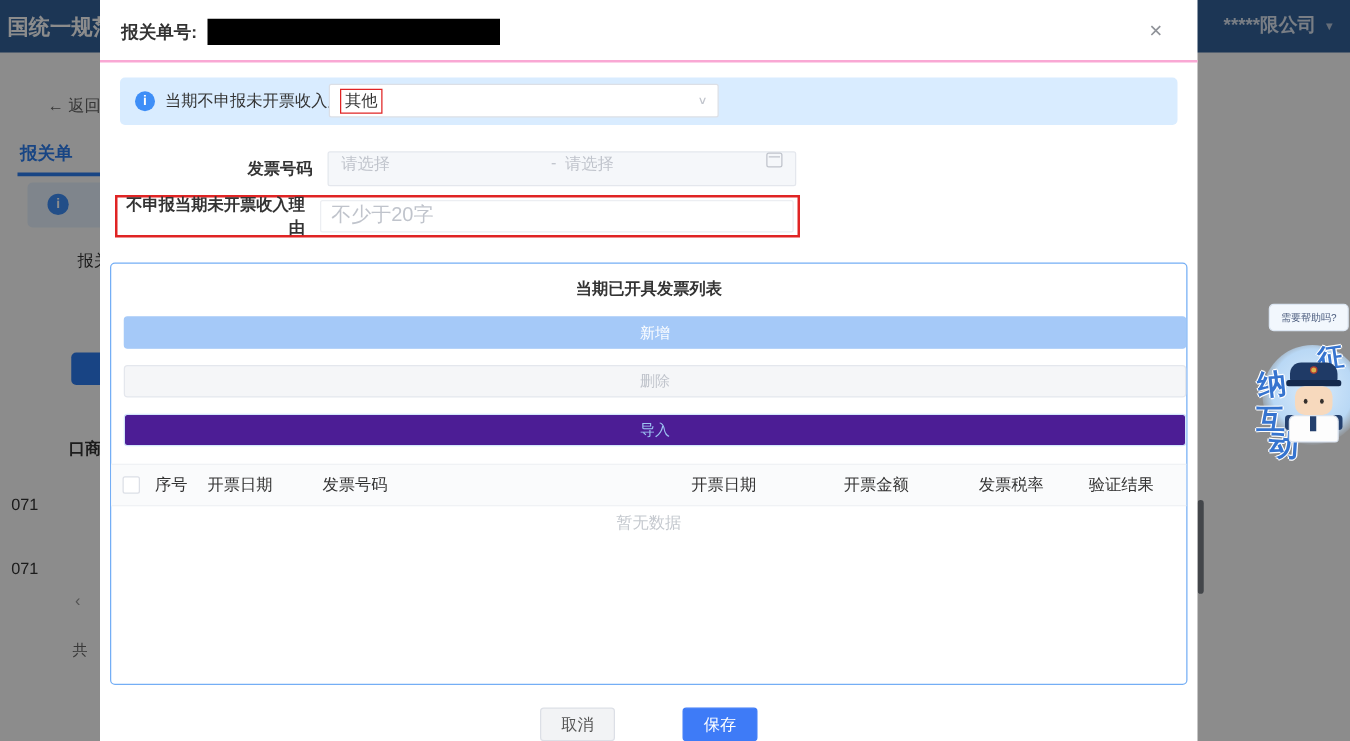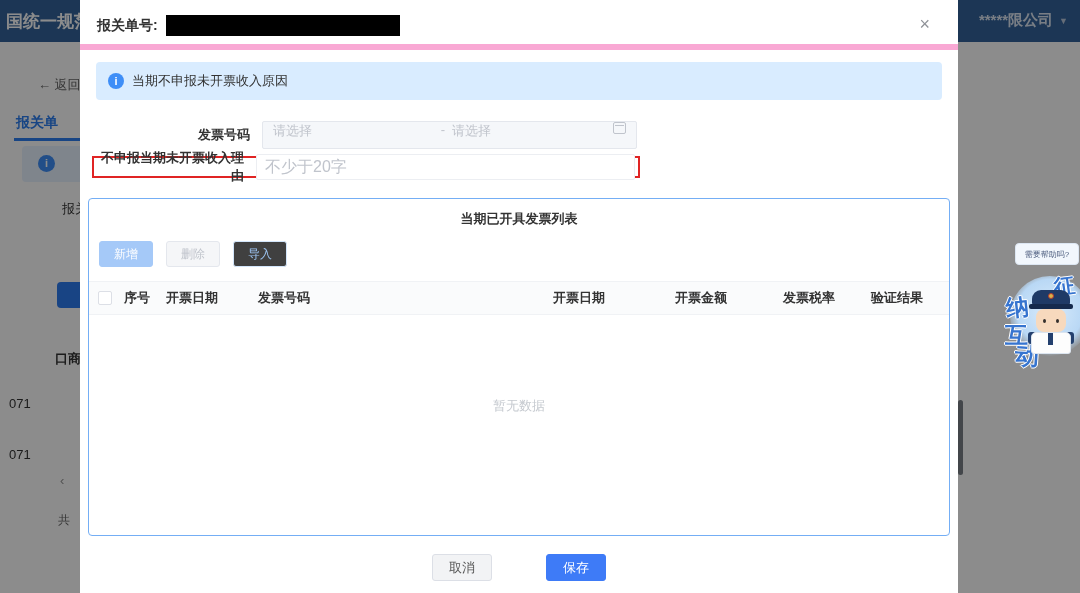--- a/index.html
+++ b/index.html
@@ -22,54 +22,54 @@
   .bg-row1 { position:absolute; left:9px; top:396px; color:#333; font-size:13px; white-space:nowrap; }
   .bg-row2 { position:absolute; left:9px; top:447px; color:#333; font-size:13px; white-space:nowrap; }
   .bg-pager-prev { position:absolute; left:60px; top:473px; color:#999; font-size:13px; }
   .bg-pager-total { position:absolute; left:58px; top:512px; color:#666; font-size:12px; }
   .bg-scroll-strip { position:absolute; left:958px; top:400px; width:5px; height:75px; background:#7a8088; border-radius:3px; }
 
   .overlay { position:absolute; inset:0; background:rgba(0,0,0,0.45); z-index:5; }
 
   
   .modal { position:absolute; left:80px; top:0; width:878px; height:650px; background:#fff; z-index:10; border-radius:0 0 4px 4px; }
-  .modal-header { position:relative; height:50px; border-bottom:6px solid #f9a8d4; padding:15px 20px 0 17px; }
+  .modal-header { position:relative; height:50px; border-bottom:2px solid #f9a8d4; padding:15px 20px 0 17px; }
   .modal-title { font-size:14px; font-weight:700; color:#333; display:inline-block; vertical-align:middle; }
   .redacted { display:inline-block; vertical-align:middle; width:234px; height:21px; background:#000; margin-left:4px; }
   .modal-close { position:absolute; right:28px; top:14px; font-size:18px; color:#909399; cursor:pointer; line-height:20px; }
   .modal-body { padding:0 16px; }
 
   .info-banner { position:relative; margin-top:12px; height:38px; background:#d9ecff; border-radius:4px; display:flex; align-items:center; padding:0 12px; }
   .info-icon { width:16px; height:16px; border-radius:50%; background:#3e8ef7; color:#fff; font-size:11px; font-weight:700; text-align:center; line-height:16px; margin-right:8px; flex:none; }
   .info-label { font-size:13px; color:#333; }
   .reason-select { position:absolute; left:167px; top:5px; width:312px; height:27px; background:#fff; border:1px solid #dcdfe6; border-radius:2px; display:flex; align-items:center; padding:0 8px; cursor:pointer; }
   .reason-value { font-size:13px; color:#333; border:1px solid #e02424; padding:0 3px; line-height:18px; }
   .select-caret { margin-left:auto; color:#c0c4cc; font-size:11px; transform:scaleY(0.8); }
 
   .form-row { display:flex; align-items:center; margin-top:21px; }
   .form-label { width:166px; text-align:right; padding-right:12px; font-size:13px; font-weight:600; color:#333; flex:none; }
   .date-picker { width:375px; height:28px; background:#f5f7fa; border:1px solid #e4e7ed; border-radius:2px; display:flex; padding:0 10px; font-size:13px; color:#c0c4cc; }
   .date-start, .date-end { flex:1; }
   .date-sep { width:18px; text-align:center; }
   .cal-icon { width:13px; height:12px; border:1px solid #c0c4cc; border-radius:2px; position:relative; flex:none; }
   .cal-icon::before { content:""; position:absolute; left:1px; right:1px; top:2px; height:1px; background:#c0c4cc; }
 
-  .reason-text-row { display:flex; align-items:center; margin-top:7px; margin-left:-4px; width:548px; height:22px; border:2px solid #e02424; padding-right:3px; }
+  .reason-text-row { display:flex; align-items:center; margin-top:7px; margin-left:-4px; width:548px; height:34px; border:2px solid #e02424; padding-right:3px; }
   .reason-text-row .form-label { width:162px; }
   .reason-input { flex:1; height:26px; border:1px solid #eceef2; border-radius:2px; font-size:16px; color:#333; padding:0 8px; outline:none; font-family:inherit; }
   .reason-input::placeholder { color:#c0c4cc; }
 
   .invoice-panel { position:relative; margin:20px -8px 0; height:338px; border:1px solid #74aef5; border-radius:4px; background:#fff; }
   .panel-title { text-align:center; margin-top:11px; font-size:13px; font-weight:600; color:#333; }
-  .panel-btns { display:flex; gap:13px; margin:13px 0 0 10px; }
+  .panel-btns { display:flex; gap:13px; margin:13px 0 0 10px;flex-direction:column; }
   .pbtn { height:26px; padding:0 14px; border-radius:3px; font-size:12px; line-height:24px; cursor:pointer; font-family:inherit; }
   .pbtn-add { background:#a5c9f8; color:#fff; border:1px solid #a5c9f8; }
   .pbtn-del { background:#f5f6f8; color:#c0c4cc; border:1px solid #e4e7ed; }
-  .pbtn-imp { background:#404040; color:#9dc5f3; border:1px solid #d3e6fb; }
-  .thead { display:flex; align-items:center; margin-top:14px; height:34px; background:#fafbfc; border-top:1px solid #f0f2f5; border-bottom:1px solid #f0f2f5; padding:0 16px 0 9px; font-size:13px; font-weight:700; color:#333; }
+  .pbtn-imp { background:#4c1d95; color:#9dc5f3; border:1px solid #d3e6fb; }
+  .thead { display:flex; align-items:center; margin-top:14px; height:34px; background:#fafbfc; border-top:1px solid #f0f2f5; border-bottom:1px solid #f0f2f5; padding:0 16px 0 9px; font-size:13px; font-weight:400; color:#333; }
   .cb { width:14px; height:14px; border:1px solid #dcdfe6; border-radius:2px; background:#fff; margin-right:12px; flex:none; cursor:pointer; }
   .th-xh { width:42px; } .th-dm { width:92px; } .th-hm { flex:1; }
   .th-rq { width:122px; } .th-je { width:108px; } .th-sl { width:88px; } .th-jg { width:62px; }
   .empty-text { position:absolute; left:0; right:0; top:198px; text-align:center; font-size:13px; color:#c5c9cf; }
 
   .modal-footer { display:flex; justify-content:center; gap:14px; margin-top:18px; }
   .fbtn { height:27px; padding:0 16px; border-radius:3px; font-size:13px; cursor:pointer; font-family:inherit; }
   .fbtn-cancel { background:#f2f3f5; border:1px solid #dcdfe6; color:#555; }
   .fbtn-save { background:#3e7bf7; border:1px solid #3e7bf7; color:#fff;margin-left:40px; }
 
@@ -129,20 +129,24 @@
     <div class="modal-header">
       <span class="modal-title">报关单号:</span>
       <span class="redacted"></span>
       <span class="modal-close">×</span>
     </div>
     <div class="modal-body">
 
       <div class="info-banner">
         <span class="info-icon">i</span>
         <span class="info-label">当期不申报未开票收入原因</span>
+        <div class="reason-select">
+          <span class="reason-value">其他</span>
+          <span class="select-caret">∨</span>
+        </div>
       </div>
 
       <div class="form-row">
         <div class="form-label">发票号码</div>
         <div class="date-picker">
           <span class="date-start">请选择</span>
           <span class="date-sep">-</span>
           <span class="date-end">请选择</span>
           <span class="cal-icon"></span>
         </div>

